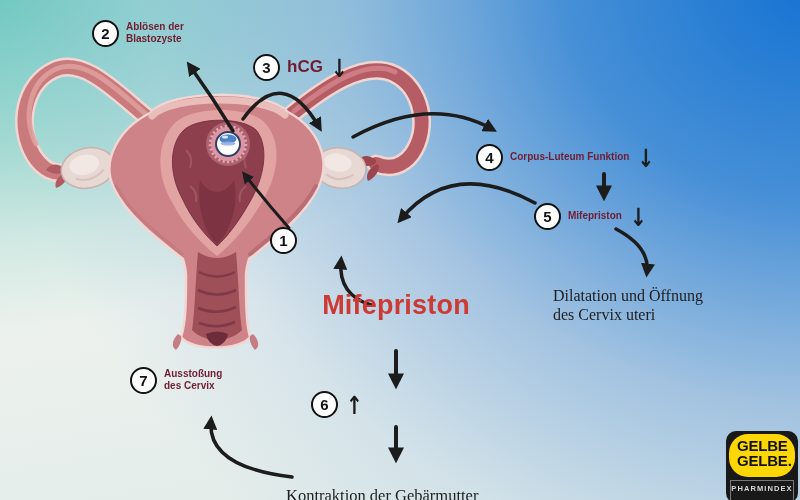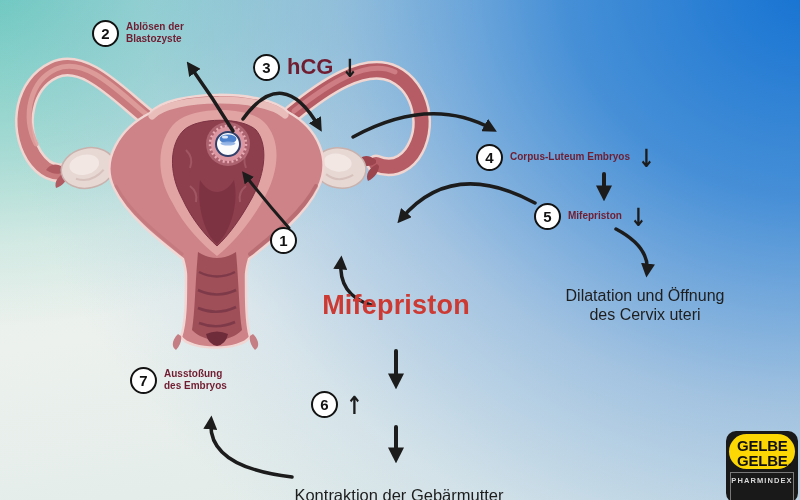--- a/index.html
+++ b/index.html
@@ -24,41 +24,41 @@
     white-space:pre-line;
   }
   .sfx{
     color:#1c1c1c;font-weight:bold;font-size:20px;line-height:1;
     font-family:"DejaVu Sans","Liberation Sans",sans-serif;
     transform:scaleY(1.25);transform-origin:center;margin-left:1px;
   }
   .s1{left:270px;top:227px;}
   .s2{left:92px;top:13px;height:40px;}
   .s3{left:253px;top:54px;}
-  .s3 .lbl{font-size:22px;}
+  .s3 .lbl{font-size:17px;}
   .s4{left:476px;top:144px;}
   .s5{left:534px;top:203px;}
   .s6{left:311px;top:391px;}
   .s7{left:130px;top:360px;height:40px;}
   .title{
     position:absolute;left:316px;top:292px;width:160px;text-align:center;
     color:#cc3a33;font-weight:bold;font-size:27px;line-height:1;
     letter-spacing:0.2px;
   }
   .note{
-    position:absolute;color:#1e1e1e;text-align:center;white-space:pre-line;
+    position:absolute;color:#1e1e1e;text-align:left;white-space:pre-line;font-family:Liberation Serif, serif;
   }
   .note-cervix{left:553px;top:287px;width:184px;font-size:16px;line-height:1.18;}
   .note-contraction{left:286px;top:486px;width:226px;font-size:16.5px;}
   .logo{
     position:absolute;left:726px;top:431px;width:72px;height:72px;
     background:#191919;border-radius:10px;padding:3px;box-sizing:border-box;
   }
   .logo-yellow{
-    background:#fcd703;border-radius:19px;height:35px;
+    background:#fcd703;border-radius:19px;height:43px;
     padding:5px 4px 0 8px;box-sizing:border-box;
     color:#111;font-weight:bold;font-size:15px;line-height:0.98;
     letter-spacing:-0.2px;
   }
   .logo-sub{
     margin:3px 1px 0;border:1px solid #787878;border-radius:0;
     color:#d9d9d9;font-size:7.5px;font-weight:bold;letter-spacing:1.1px;
     text-align:center;padding:3px 0 20px;
   }
 </style>
@@ -155,21 +155,21 @@
   </div>
 
   <div class="step s3">
     <span class="badge">3</span>
     <span class="lbl">hCG</span>
     <span class="sfx">↓</span>
   </div>
 
   <div class="step s4">
     <span class="badge">4</span>
-    <span class="lbl">Corpus-Luteum Embryos</span>
+    <span class="lbl">Corpus-Luteum Funktion</span>
     <span class="sfx">↓</span>
   </div>
 
   <div class="step s5">
     <span class="badge">5</span>
     <span class="lbl">Mifepriston</span>
     <span class="sfx">↓</span>
   </div>
 
   <div class="step s1">
@@ -177,21 +177,21 @@
   </div>
 
   <div class="step s6">
     <span class="badge">6</span>
     <span class="sfx">↑</span>
   </div>
 
   <div class="step s7">
     <span class="badge">7</span>
     <span class="lbl">Ausstoßung
-des Embryos</span>
+des Cervix</span>
   </div>
 
   <div class="title">Mifepriston</div>
 
   <div class="note note-cervix">Dilatation und Öffnung
 des Cervix uteri</div>
   <div class="note note-contraction">Kontraktion der Gebärmutter</div>
 
   <div class="logo">
     <div class="logo-yellow">

